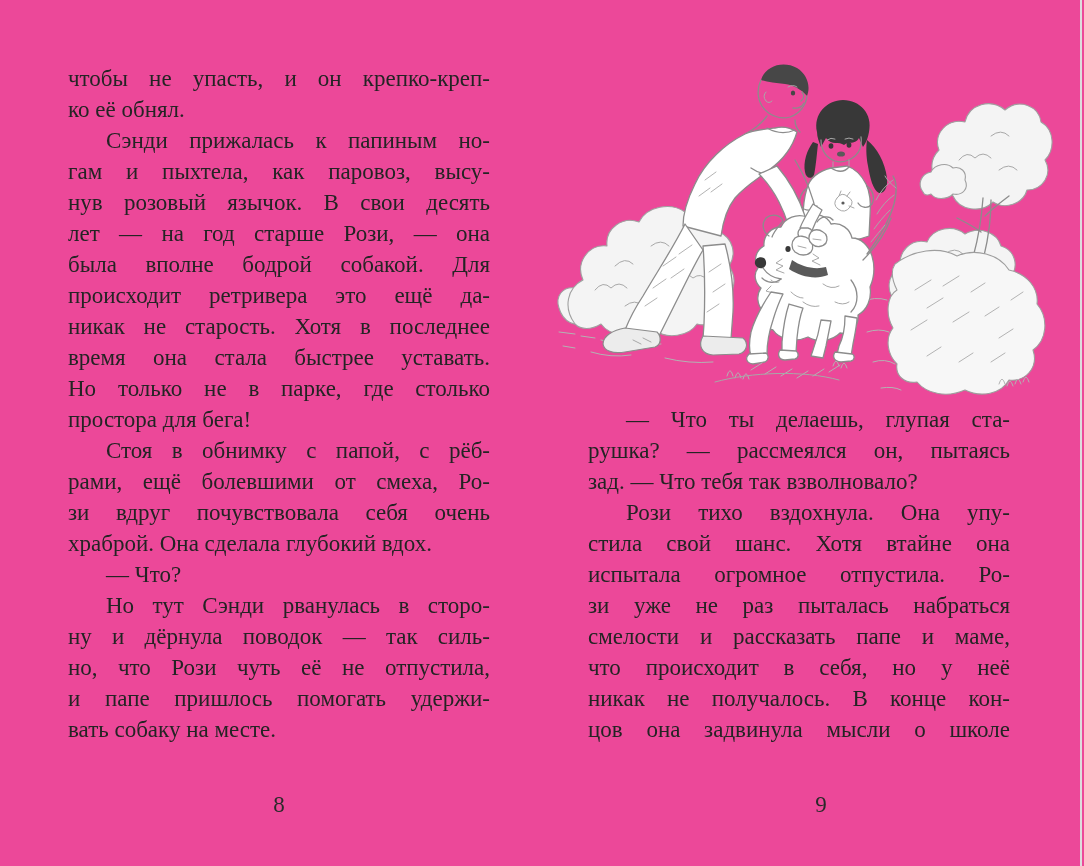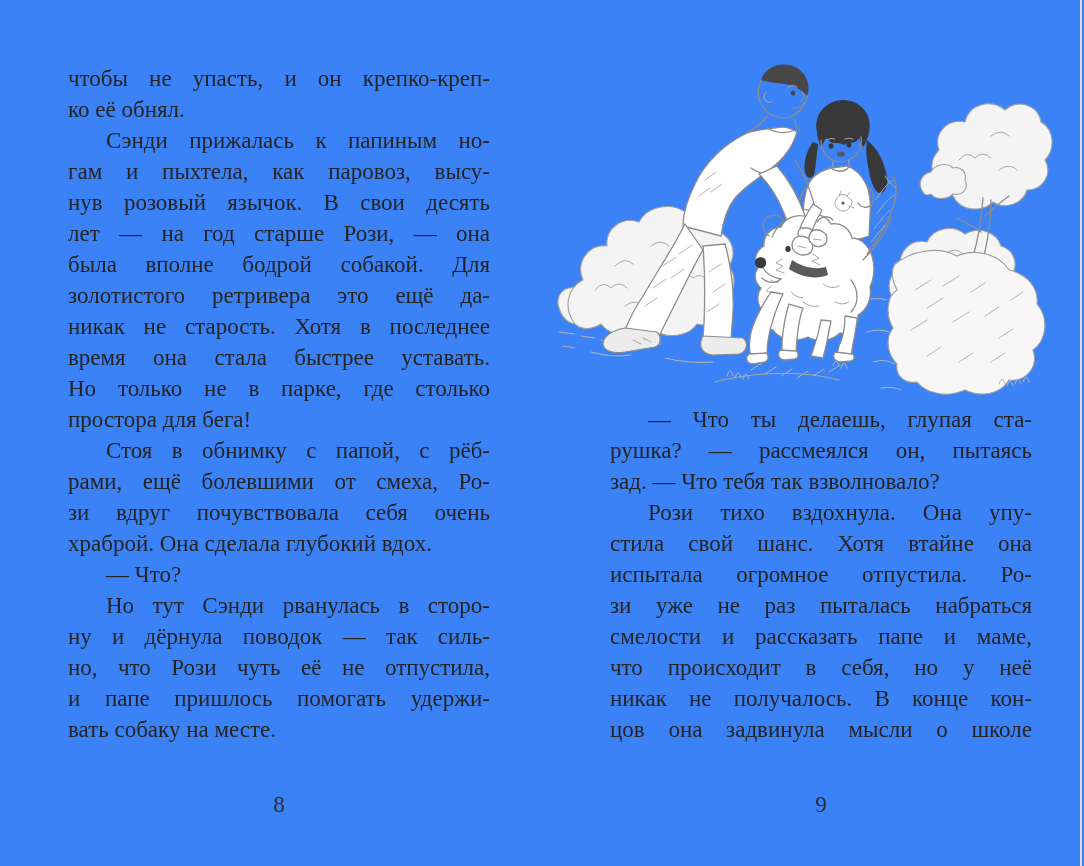--- a/index.html
+++ b/index.html
@@ -1,27 +1,27 @@
 <!DOCTYPE html>
 <html><head>
 <meta charset="utf-8">
 <style>
   * { margin:0; padding:0; box-sizing:border-box; }
   html,body { background:#ffffff; }
   .spread {
-    position:relative; width:1084px; height:866px; background:#3b82f6;
+    position:relative; width:1084px; height:866px; background:#ec4899;
     overflow:hidden; font-family:"Liberation Serif", serif; color:#242424;
   }
   .text-col { position:absolute; width:422px; font-size:23px; line-height:31px; }
   .line { height:31px; white-space:normal; }
   .line.j { text-align:justify; text-align-last:justify; text-justify:inter-word; }
   .line.indent { text-indent:38px; }
   .page-num { position:absolute; width:422px; text-align:center; font-size:23px; color:#2a2a2a; }
   .left-col  { left:68px;  top:63px; }
-  .right-col { left:610px; top:404px; }
+  .right-col { left:588px; top:404px; }
   .page-num.left  { left:68px;  top:792px; }
   .page-num.right { left:610px; top:792px; }
   .illustration { position:absolute; left:555px; top:40px; width:500px; height:360px; }
   .scan-edge { position:absolute; left:1080px; top:0; width:2px; height:866px; background:#dcdcdc; }
 
   
   .s  { fill:none; stroke:#8c8c8c; stroke-width:1.3; stroke-linecap:round; stroke-linejoin:round; }
   .t  { fill:none; stroke:#a8a8a8; stroke-width:1;   stroke-linecap:round; stroke-linejoin:round; }
   .h  { fill:none; stroke:#b3b3b3; stroke-width:1;   stroke-linecap:round; }
   .fw { fill:#ffffff; stroke:#8c8c8c; stroke-width:1.3; stroke-linejoin:round; }
@@ -39,21 +39,21 @@
 
   <section>
     <div class="text-col left-col">
         <div class="line j">чтобы не упасть, и он крепко-креп-</div>
         <div class="line">ко её обнял.</div>
         <div class="line indent j">Сэнди прижалась к папиным но-</div>
         <div class="line j">гам и пыхтела, как паровоз, высу-</div>
         <div class="line j">нув розовый язычок. В свои десять</div>
         <div class="line j">лет — на год старше Рози, — она</div>
         <div class="line j">была вполне бодрой собакой. Для</div>
-        <div class="line j">золотистого ретривера это ещё да-</div>
+        <div class="line j">происходит ретривера это ещё да-</div>
         <div class="line j">никак не старость. Хотя в последнее</div>
         <div class="line j">время она стала быстрее уставать.</div>
         <div class="line j">Но только не в парке, где столько</div>
         <div class="line">простора для бега!</div>
         <div class="line indent j">Стоя в обнимку с папой, с рёб-</div>
         <div class="line j">рами, ещё болевшими от смеха, Ро-</div>
         <div class="line j">зи вдруг почувствовала себя очень</div>
         <div class="line">храброй. Она сделала глубокий вдох.</div>
         <div class="line indent">— Что?</div>
         <div class="line indent j">Но тут Сэнди рванулась в сторо-</div>

